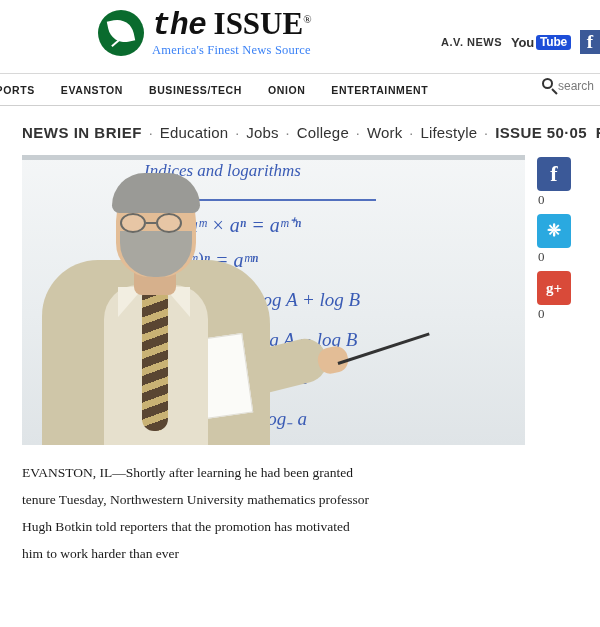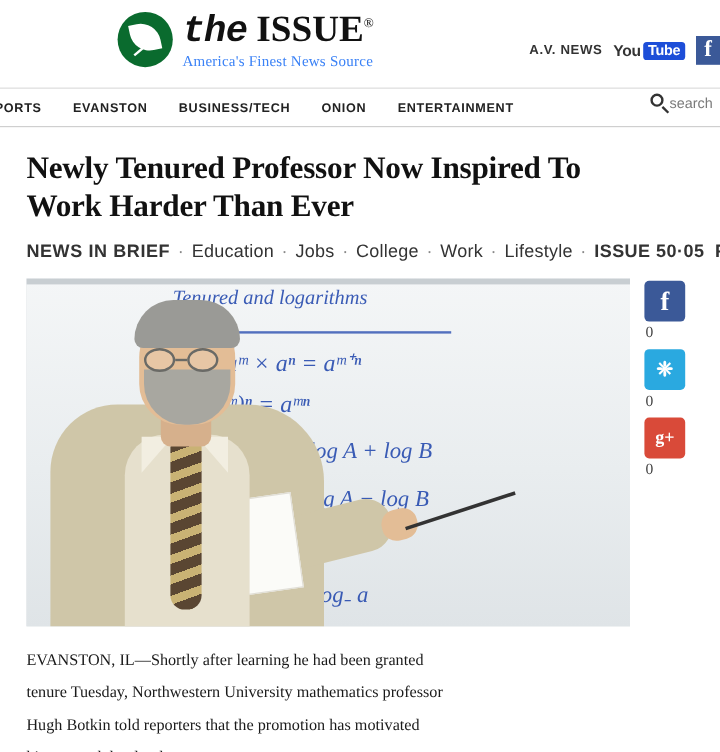--- a/index.html
+++ b/index.html
@@ -433,33 +433,32 @@
     <div class="nav-search">
       <span class="search-icon">
         <span class="ring"></span>
           <span class="handle"></span>
       </span>
       <span class="search-text">search</span>
     </div>
   </div>
 
   <div class="article">
-    <h1 class="headline">Newly Tenured Professor Now Inspired To Work Harder Than Ever</h1>
 
     <div class="meta">
       <span class="kicker">NEWS IN BRIEF</span><span class="sep">&nbsp;·&nbsp;</span><span>Education</span><span class="sep">&nbsp;·&nbsp;</span><span>Jobs</span><span class="sep">&nbsp;·&nbsp;</span><span>College</span><span class="sep">&nbsp;·&nbsp;</span><span>Work</span><span class="sep">&nbsp;·&nbsp;</span><span>Lifestyle</span><span class="sep">&nbsp;·&nbsp;</span><span class="issue">ISSUE 50·05</span>&nbsp;&nbsp;<span class="date">Feb 4, 2014</span>
     </div>
 
     <div class="photo-row">
 
       <div class="photo">
         <div class="whiteboard"></div>
         <div class="wb-edge-top"></div>
 
-        <div class="wb-line" style="left:122px; top:6px; font-size:17px;">Tenured and logarithms</div>
+        <div class="wb-line" style="left:122px; top:6px; font-size:17px;">Indices and logarithms</div>
         <div class="wb-rule" style="left:164px; top:44px; width:190px;"></div>
         <div class="wb-line" style="left:166px; top:56px; font-size:20px;">aᵐ × aⁿ  =  aᵐ⁺ⁿ</div>
         <div class="wb-line" style="left:150px; top:94px; font-size:20px;">(aᵐ)ⁿ  =  aᵐⁿ</div>
         <div class="wb-line" style="left:148px; top:134px; font-size:19px;">log (AB)  =  log A + log B</div>
         <div class="wb-line" style="left:140px; top:174px; font-size:19px;">log (A/B)  =  log A − log B</div>
         <div class="wb-line" style="left:230px; top:212px; font-size:19px;">n log A</div>
         <div class="wb-line" style="left:240px; top:250px; font-size:19px;">log₋ a</div>
 
         <div class="person">
           <div class="p-body"></div>

